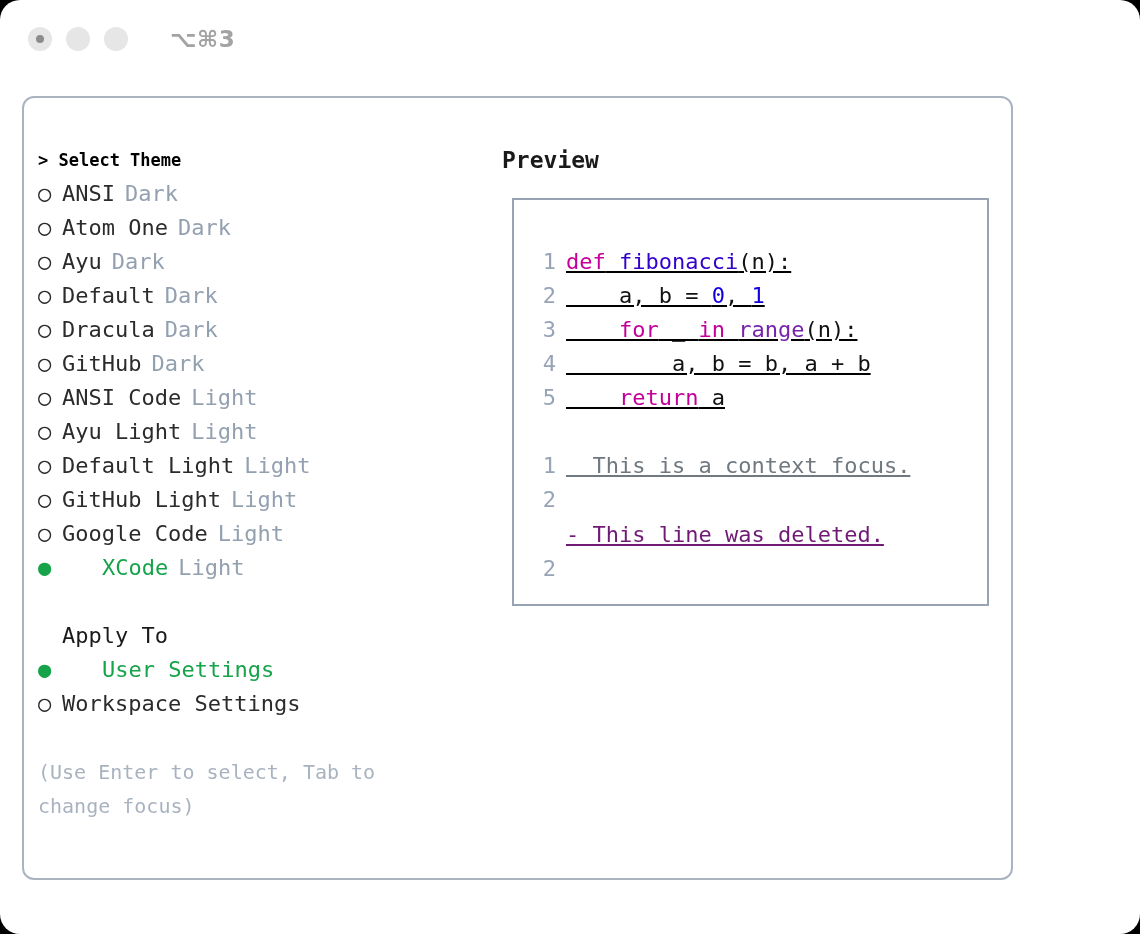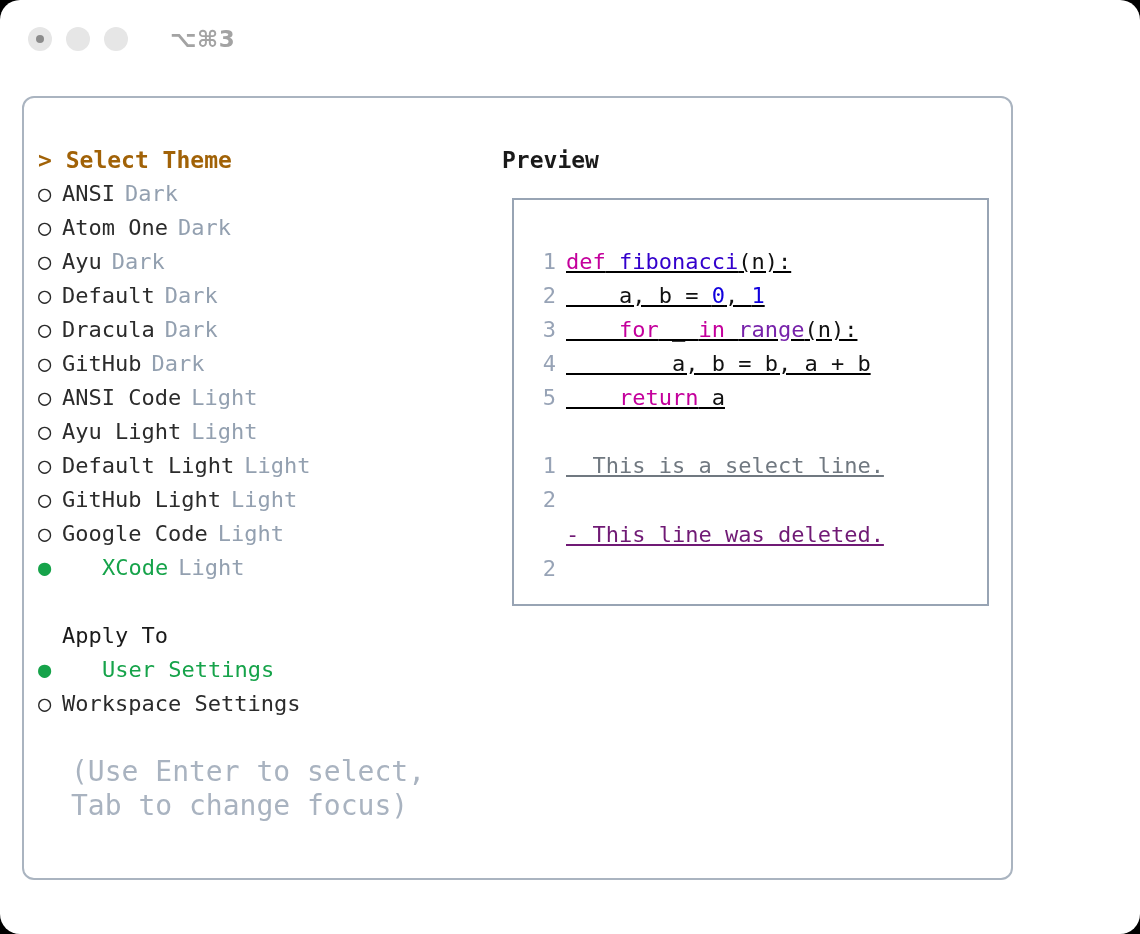--- a/index.html
+++ b/index.html
@@ -71,23 +71,23 @@
   }
 
   
   .left-col {
     position: absolute;
     left: 14px; top: 45px;
     width: 460px;
   }
 
   .section-title {
-    font-size: 23px;
+    font-size: 17px;
     font-weight: bold;
-    color: #a16207;
+    color: #000000;
     line-height: 34px;
     white-space: pre;
   }
 
   .theme-list { margin-top: 0px; }
 
   .theme-row {
     display: flex;
     align-items: baseline;
     line-height: 34px;
@@ -112,26 +112,25 @@
   .apply-title {
     font-size: 22px;
     color: #1a1a1a;
     line-height: 34px;
     padding-left: 24px;
     white-space: pre;
   }
 
   .hint {
     margin-top: 34px;
-    font-size: 28px;
+    font-size: 20px;
     color: #a9b3c0;
     line-height: 34px;
     width: 420px;
     white-space: pre-wrap;
-    margin-left: 33px;
   }
 
   
   .right-col {
     position: absolute;
     left: 478px; top: 45px;
     width: 500px;
   }
   .preview-title {
     font-size: 23px;
@@ -239,21 +238,21 @@
         <div class="preview-box">
           <div class="code-area">
             <div id="code-lines">
                 <div class="code-line"><span class="ln">1</span><span class="code-content"><span class="kw">def</span><span class="plain"> </span><span class="fn">fibonacci</span><span class="plain">(n):</span></span></div>
                 <div class="code-line"><span class="ln">2</span><span class="code-content"><span class="plain">    a, b = </span><span class="num">0</span><span class="plain">, </span><span class="num">1</span></span></div>
                 <div class="code-line"><span class="ln">3</span><span class="code-content"><span class="plain">    </span><span class="kw">for</span><span class="plain"> _ </span><span class="kw">in</span><span class="plain"> </span><span class="call">range</span><span class="plain">(n):</span></span></div>
                 <div class="code-line"><span class="ln">4</span><span class="code-content"><span class="plain">        a, b = b, a + b</span></span></div>
                 <div class="code-line"><span class="ln">5</span><span class="code-content"><span class="plain">    </span><span class="kw">return</span><span class="plain"> a</span></span></div>
               </div>
             <div class="diff-block" id="diff-lines">
-                <div class="code-line"><span class="ln">1</span><span class="code-content diff-ctx">  This is a select line.</span></div>
+                <div class="code-line"><span class="ln">1</span><span class="code-content diff-ctx">  This is a context focus.</span></div>
                 <div class="code-line"><span class="ln">2</span><span class="code-content diff-del">- This line was deleted.</span></div>
                 <div class="code-line"><span class="ln">2</span></div>
               </div>
           </div>
         </div>
       </div>
 
     </div>
   </div>
 </div>

